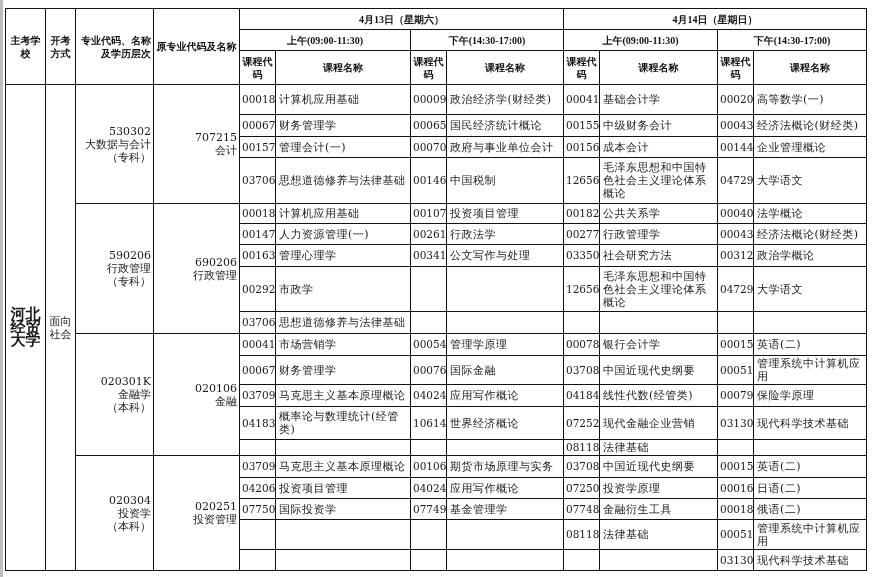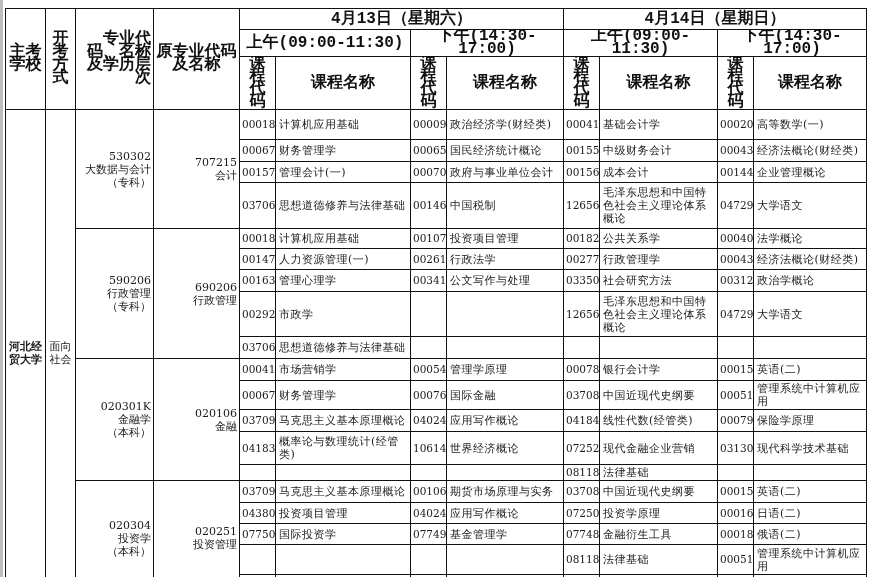--- a/index.html
+++ b/index.html
@@ -1,25 +1,25 @@
 <!DOCTYPE html>
 <html><head>
 <meta charset="utf-8">
 <style>
   html, body { margin: 0; padding: 0; background: #ffffff; }
   body { width: 880px; height: 577px; position: relative; overflow: hidden; font-family: "DejaVu Serif", "Liberation Serif", serif; color: #1a1a1a; }
   .left-edge { position: absolute; left: 0; top: 0; width: 3px; height: 577px; background: #bdbdbd; }
   table { position: absolute; left: 5px; top: 8px; border-collapse: collapse; table-layout: fixed; width: 861px; }
   td, th { border: 1.3px solid #111; padding: 0 2px; font-size: 11px; line-height: 13px; vertical-align: middle; overflow: hidden; }
-  th { font-family: Liberation Mono, monospace; font-weight: bold; font-size: 16px; text-align: center; color: #111; }
+  th { font-family: Liberation Serif, serif; font-weight: bold; font-size: 10px; text-align: center; color: #111; }
   th.hd-left { text-align: right; padding-left: 3px; }
   td.code { text-align: left; font-size: 10.5px; padding-left: 2px; padding-right: 1px; }
   td.name { text-align: left; padding-left: 3px; font-size: 11px; letter-spacing: 0.5px; }
   td.center { text-align: right; font-size: 11px; }
-  td.school { font-family: "DejaVu Sans", "Liberation Sans", sans-serif; font-weight: bold; text-align: center; font-size: 11px; }
+  td.school { font-family: "DejaVu Sans", "Liberation Sans", sans-serif; font-weight: bold; text-align: center; font-size: 15px; }
   td.mode { text-align: center; font-size: 11px; vertical-align: middle; }
   .stack span { display: block; }
 </style>
 </head>
 <body>
 
 <div class="left-edge"></div>
 
 <table>
   <colgroup>
@@ -249,21 +249,21 @@
       <td class="code">03709</td>
       <td class="name">马克思主义基本原理概论</td>
       <td class="code">00106</td>
       <td class="name">期货市场原理与实务</td>
       <td class="code">03708</td>
       <td class="name">中国近现代史纲要</td>
       <td class="code">00015</td>
       <td class="name">英语(二)</td>
     </tr>
     <tr style="height:21px">
-      <td class="code">04380</td>
+      <td class="code">04206</td>
       <td class="name">投资项目管理</td>
       <td class="code">04024</td>
       <td class="name">应用写作概论</td>
       <td class="code">07250</td>
       <td class="name">投资学原理</td>
       <td class="code">00016</td>
       <td class="name">日语(二)</td>
     </tr>
     <tr style="height:21px">
       <td class="code">07750</td>

